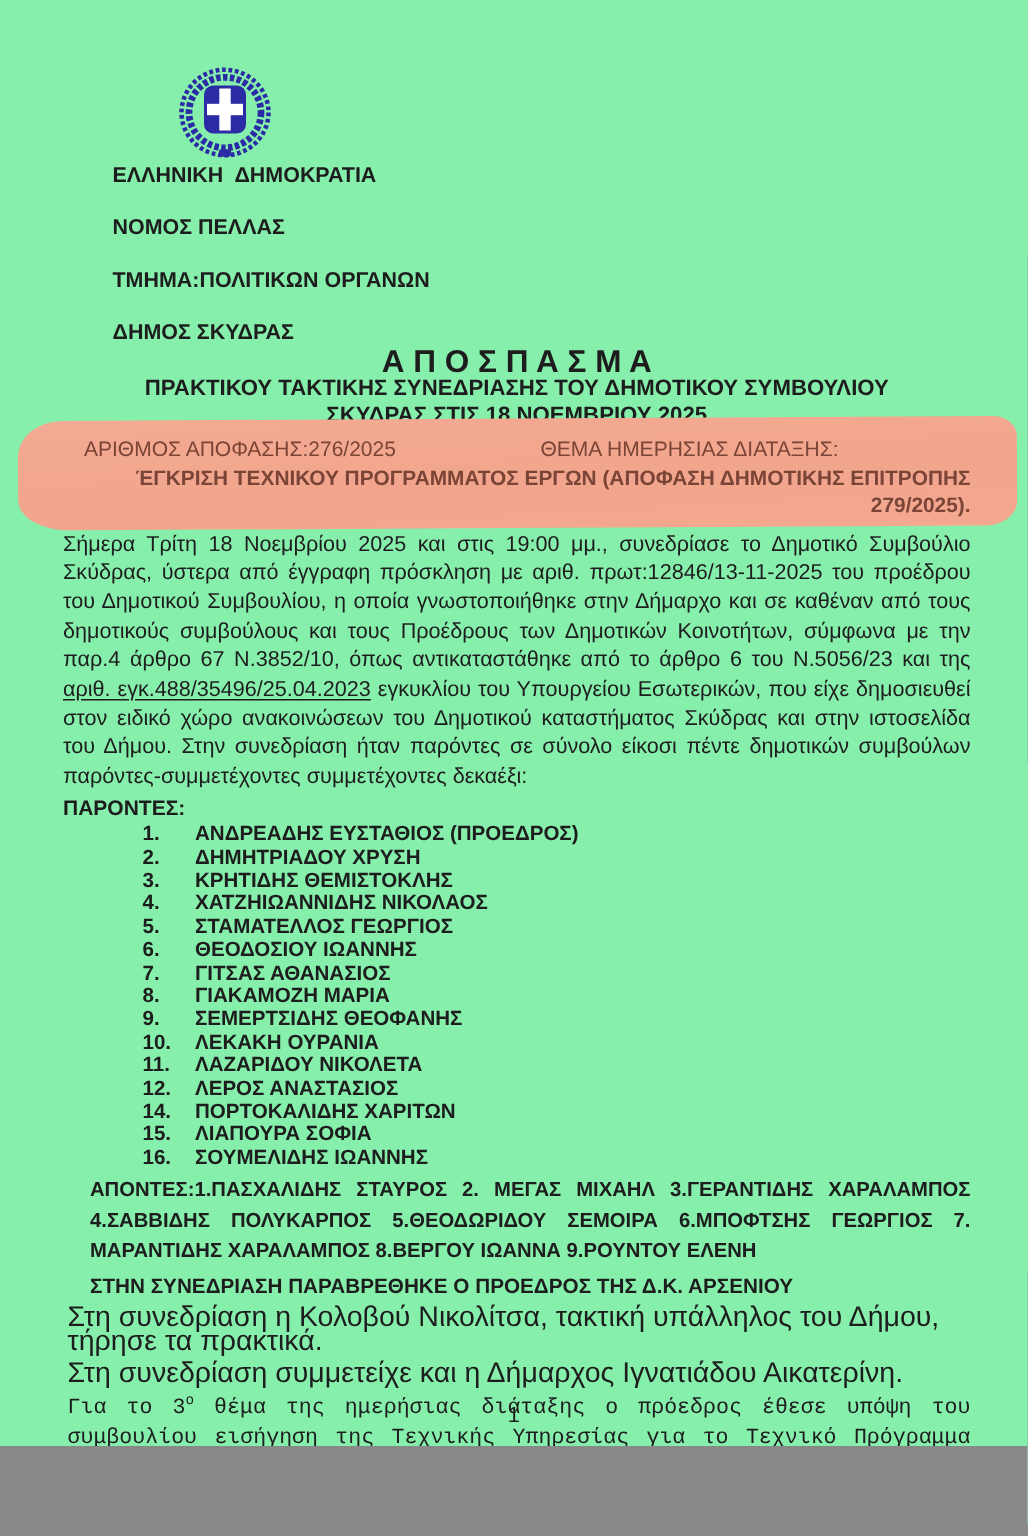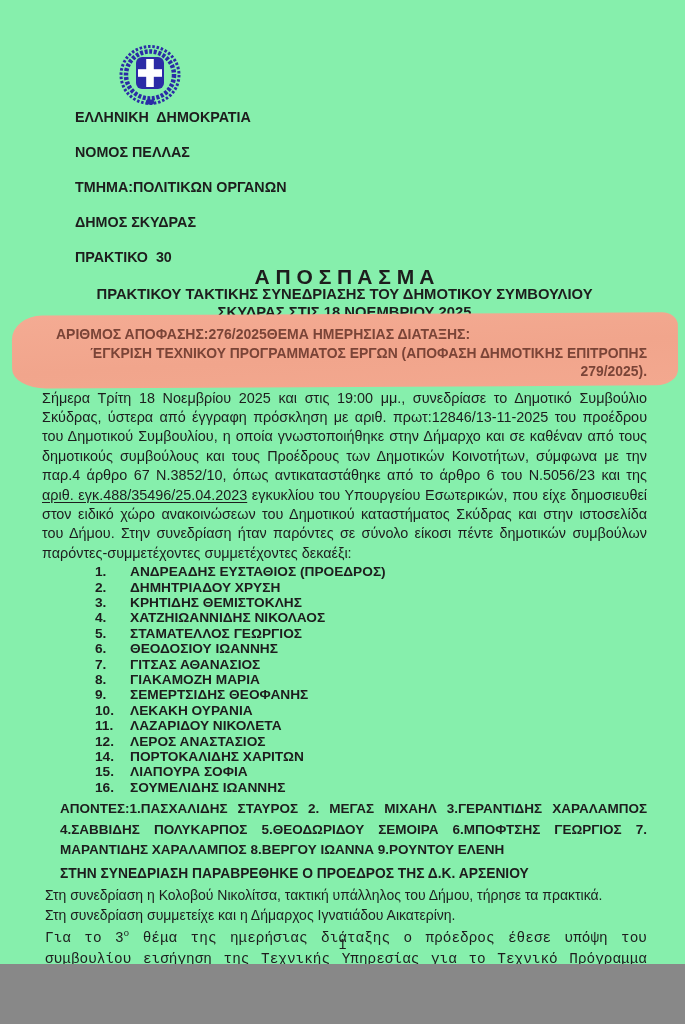--- a/index.html
+++ b/index.html
@@ -28,41 +28,41 @@
   .t2 { font-size: 14.8px; line-height: 17.5px; }
 
   .decision { position: relative; margin-top: 2px; padding: 2px 0; }
   .marker {
     position: absolute; z-index: 0; left: -30px; right: -31px; top: -9px; bottom: -4px;
     background: linear-gradient(177deg, #f4ab93 0%, var(--highlight) 55%, #f3a88f 100%);
     border-radius: 30px 16px 22px 34px / 24px 13px 16px 20px;
     transform: rotate(-0.3deg);
   }
   .drow {
-    position: relative; z-index: 1; display: flex; 
+    position: relative; z-index: 1; display: flex; justify-content: space-between;
     padding: 0 88px 0 14px; color: var(--highlight-text);
-    font-weight: bold; font-size: 14px; line-height: 18.5px;
+    font-weight: normal; font-size: 14px; line-height: 18.5px;
   }
   .dsubject {
     position: relative; z-index: 1; padding-left: 14px; color: var(--highlight-text);
     font-weight: bold; font-size: 13.9px; line-height: 18.5px; text-align: right;
   }
 
   .body-par { margin: 6px 0 0; text-align: justify; font-size: 14.4px; line-height: 19.4px; }
   .ul { text-decoration: underline; text-underline-offset: 2px; }
 
   .present-label { font-weight: bold; font-size: 14px; line-height: 17px; margin-top: 2px; }
   .present-list { margin: 1px 0 0 53px; font-weight: bold; font-size: 13.7px; }
   .mrow { display: flex; line-height: 15.4px; }
   .mnum { flex: 0 0 35px; }
   .mname { flex: 1; }
 
   .absent { margin: 4px 0 0 18px; font-weight: bold; font-size: 13.5px; line-height: 20.6px; text-align: justify; }
   .pres-line { margin: 4px 0 0 18px; font-weight: bold; font-size: 13.8px; line-height: 17.5px; }
-  .reg-line { margin: 4px 0 0 3px; font-size: 14px; line-height: 16.8px; }
+  .reg-line { margin: 4px 0 0 3px; font-size: 19px; line-height: 16.8px; }
   .closing { margin: 4px 0 0 3px; font-size: 14.4px; line-height: 20.5px; text-align: justify; font-family: Liberation Mono, monospace; }
   sup { font-size: 9.5px; line-height: 0; }
 
   .page-num { position: absolute; left: 0; bottom: 12px; width: 100%; text-align: center; font-size: 14.5px; }
 
   .emblem .ring { stroke: var(--emblem); fill: none; }
   .emblem .ink { fill: var(--emblem); }
 </style>
 </head>
 <body>
@@ -78,39 +78,39 @@
         <rect x="31.2" y="15" width="7.6" height="28" fill="#ffffff"></rect>
         <rect x="23" y="25.2" width="24" height="7.6" fill="#ffffff"></rect>
         <rect class="ink" x="31" y="55.5" width="8" height="5" rx="1.5"></rect>
       </svg>
     </div>
 
     <div class="hline first">ΕΛΛΗΝΙΚΗ  ΔΗΜΟΚΡΑΤΙΑ</div>
     <div class="hline">ΝΟΜΟΣ ΠΕΛΛΑΣ</div>
     <div class="hline">ΤΜΗΜΑ:ΠΟΛΙΤΙΚΩΝ ΟΡΓΑΝΩΝ</div>
     <div class="hline">ΔΗΜΟΣ ΣΚΥΔΡΑΣ</div>
-    <div class="hline">ΠΡΑΚΤΙΚΟ  30</div>
 
     <div class="title-block">
       <div class="t1">Α Π Ο Σ Π Α Σ Μ Α</div>
       <div class="t2">ΠΡΑΚΤΙΚΟΥ ΤΑΚΤΙΚΗΣ ΣΥΝΕΔΡΙΑΣΗΣ ΤΟΥ ΔΗΜΟΤΙΚΟΥ ΣΥΜΒΟΥΛΙΟΥ</div>
       <div class="t2">ΣΚΥΔΡΑΣ  ΣΤΙΣ 18 ΝΟΕΜΒΡΙΟΥ  2025</div>
     </div>
 
     <div class="decision">
       <div class="marker"></div>
       <div class="drow">
         <span>ΑΡΙΘΜΟΣ ΑΠΟΦΑΣΗΣ:276/2025</span>
         <span>ΘΕΜΑ ΗΜΕΡΗΣΙΑΣ ΔΙΑΤΑΞΗΣ:</span>
       </div>
       <div class="dsubject">ΈΓΚΡΙΣΗ ΤΕΧΝΙΚΟΥ ΠΡΟΓΡΑΜΜΑΤΟΣ ΕΡΓΩΝ (ΑΠΟΦΑΣΗ ΔΗΜΟΤΙΚΗΣ ΕΠΙΤΡΟΠΗΣ 279/2025).</div>
     </div>
 
     <p class="body-par"><span>Σήμερα Τρίτη 18 Νοεμβρίου 2025 και στις 19:00 μμ., συνεδρίασε το Δημοτικό Συμβούλιο Σκύδρας, ύστερα από έγγραφη πρόσκληση με αριθ. πρωτ:12846/13-11-2025 του προέδρου του Δημοτικού Συμβουλίου, η οποία γνωστοποιήθηκε στην Δήμαρχο και σε καθέναν από τους δημοτικούς συμβούλους και τους Προέδρους των Δημοτικών Κοινοτήτων, σύμφωνα με την παρ.4 άρθρο 67 Ν.3852/10, όπως αντικαταστάθηκε από το άρθρο 6 του Ν.5056/23 και της </span><span class="ul">αριθ. εγκ.488/35496/25.04.2023</span><span> εγκυκλίου του Υπουργείου Εσωτερικών, που είχε δημοσιευθεί στον ειδικό χώρο ανακοινώσεων του Δημοτικού καταστήματος Σκύδρας και στην ιστοσελίδα του Δήμου. Στην συνεδρίαση ήταν παρόντες σε σύνολο είκοσι πέντε δημοτικών συμβούλων παρόντες-συμμετέχοντες συμμετέχοντες δεκαέξι:</span></p>
 
+    <div class="present-label">ΠΑΡΟΝΤΕΣ:</div>
 
     <div class="present-list">
 
         <div class="mrow">
           <span class="mnum">1.</span>
           <span class="mname">ΑΝΔΡΕΑΔΗΣ ΕΥΣΤΑΘΙΟΣ (ΠΡΟΕΔΡΟΣ)</span>
         </div>
 
         <div class="mrow">
           <span class="mnum">2.</span>

